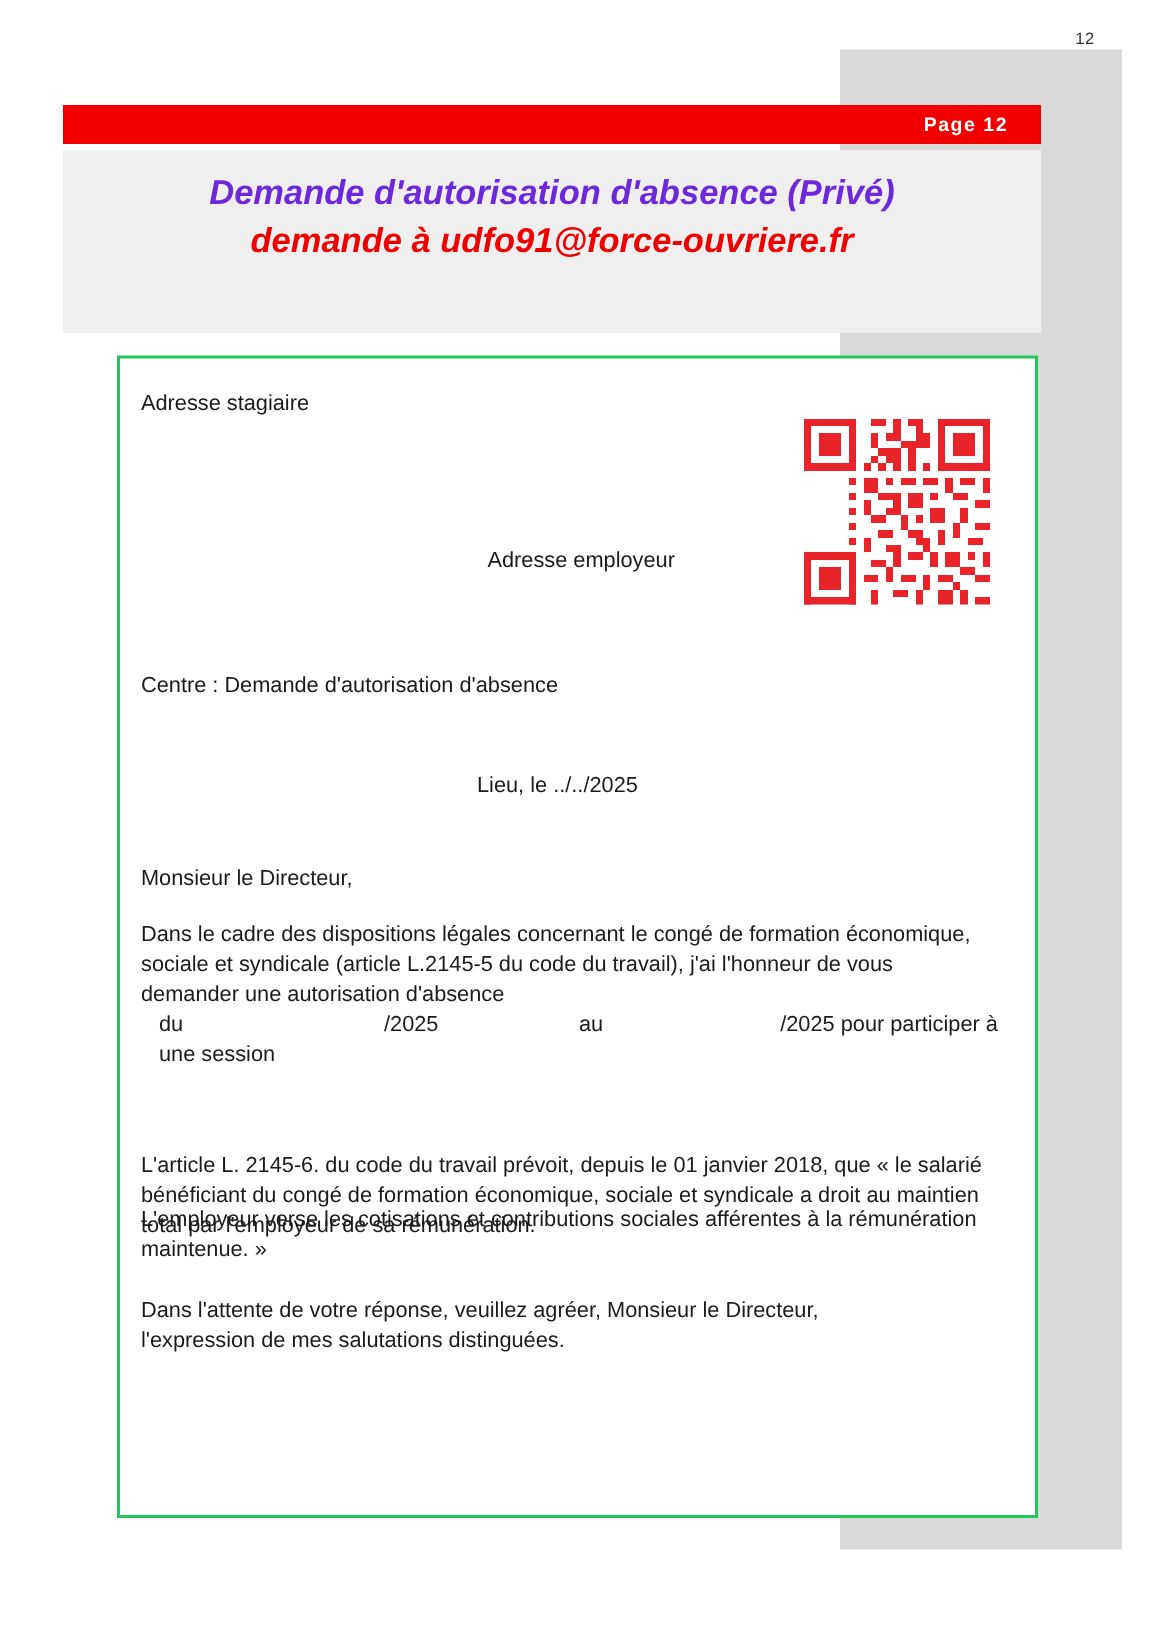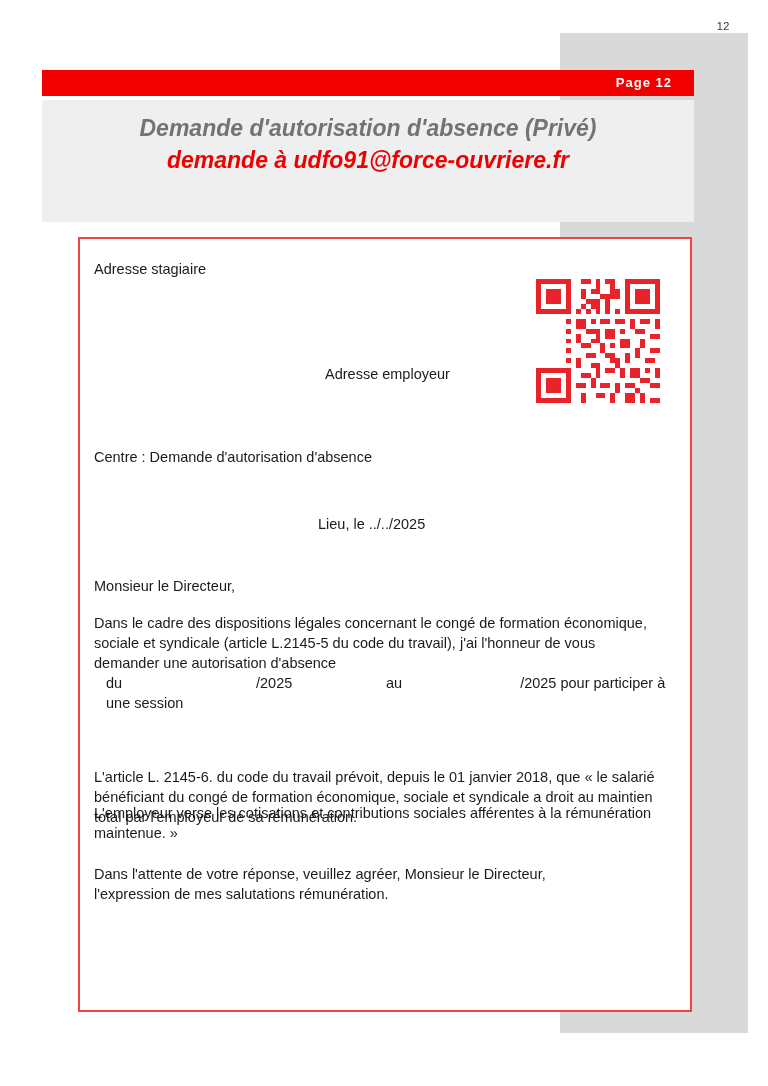--- a/index.html
+++ b/index.html
@@ -65,31 +65,31 @@
     box-sizing: border-box;
     padding-top: 12px;
   }
   .title-line {
     font-style: italic;
     font-weight: bold;
     font-size: 23px;
     line-height: 32px;
     font-family: "Liberation Sans", sans-serif;
   }
-  .title-line.blue { color: #737373; }
+  .title-line.blue { color: #6d28d9; }
   .title-line.red { color: #ee0000; }
 
   
   .letter-box {
     position: absolute;
     left: 78px;
     top: 237px;
     width: 614px;
     height: 775px;
-    border: 2px solid #ef4444;
+    border: 2px solid #22c55e;
     background: #ffffff;
     box-sizing: border-box;
   }
 
   .letter-inner {
     position: relative;
     width: 100%;
     height: 100%;
     font-size: 14.5px;
     color: #1b1b1b;
@@ -324,17 +324,17 @@
     <div class="body-3">
       <p>L'article L. 2145-6. du code du travail prévoit, depuis le 01 janvier 2018, que « le salarié bénéficiant du congé de formation économique, sociale et syndicale a droit au maintien total par l'employeur de sa rémunération.</p>
     </div>
 
     <div class="body-4">
       <p>L'employeur verse les cotisations et contributions sociales afférentes à la rémunération maintenue. »</p>
     </div>
 
     <div class="closing">
       <p>Dans l'attente de votre réponse, veuillez agréer, Monsieur le Directeur,</p>
-      <p>l'expression de mes salutations rémunération.</p>
+      <p>l'expression de mes salutations distinguées.</p>
     </div>
 
   </div>
 </div>
 
 </body></html>

